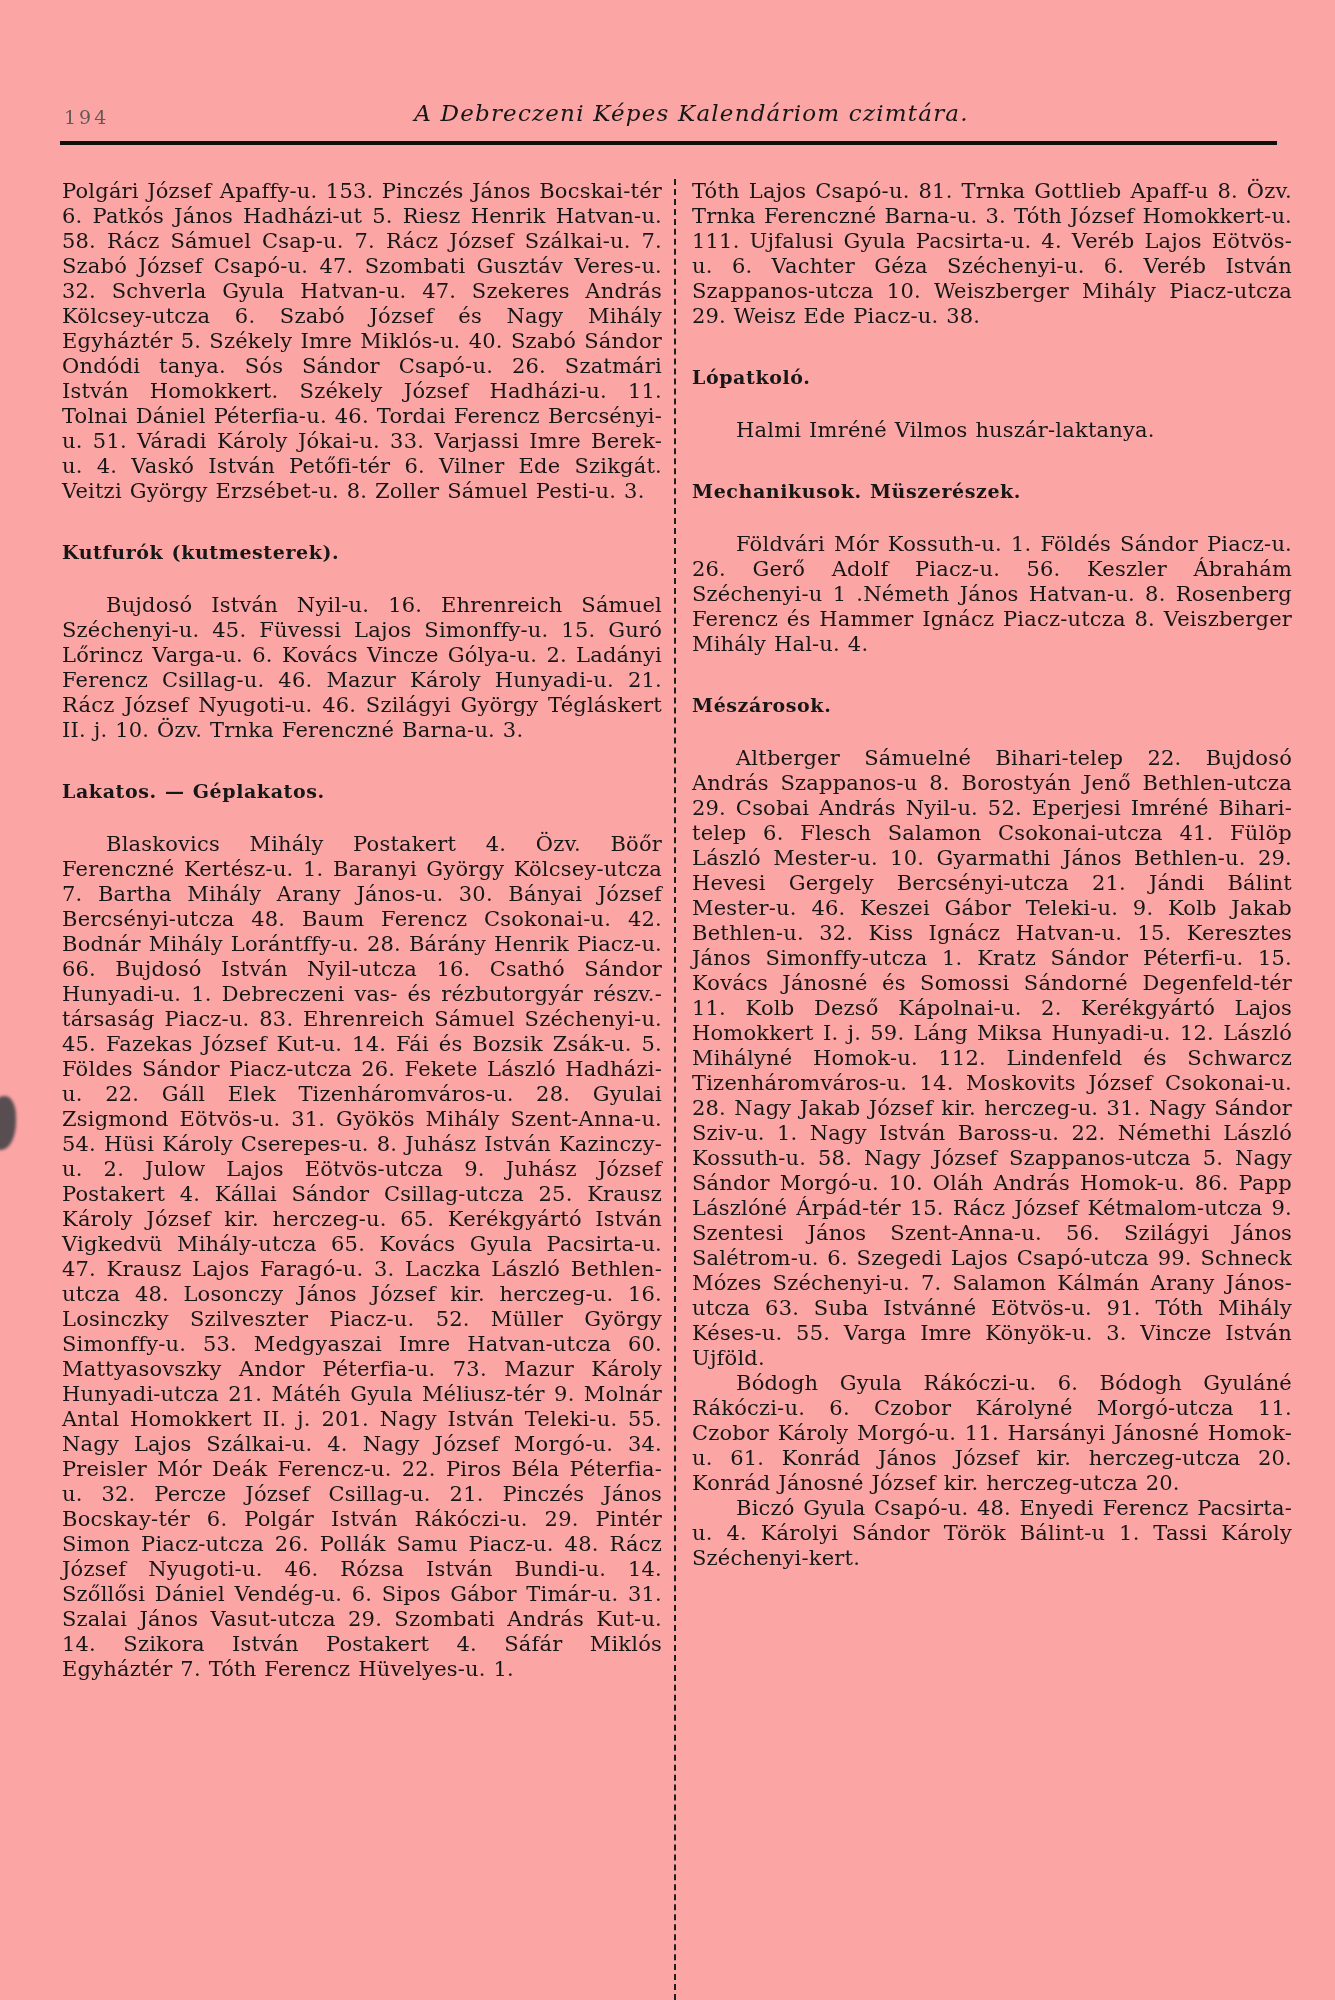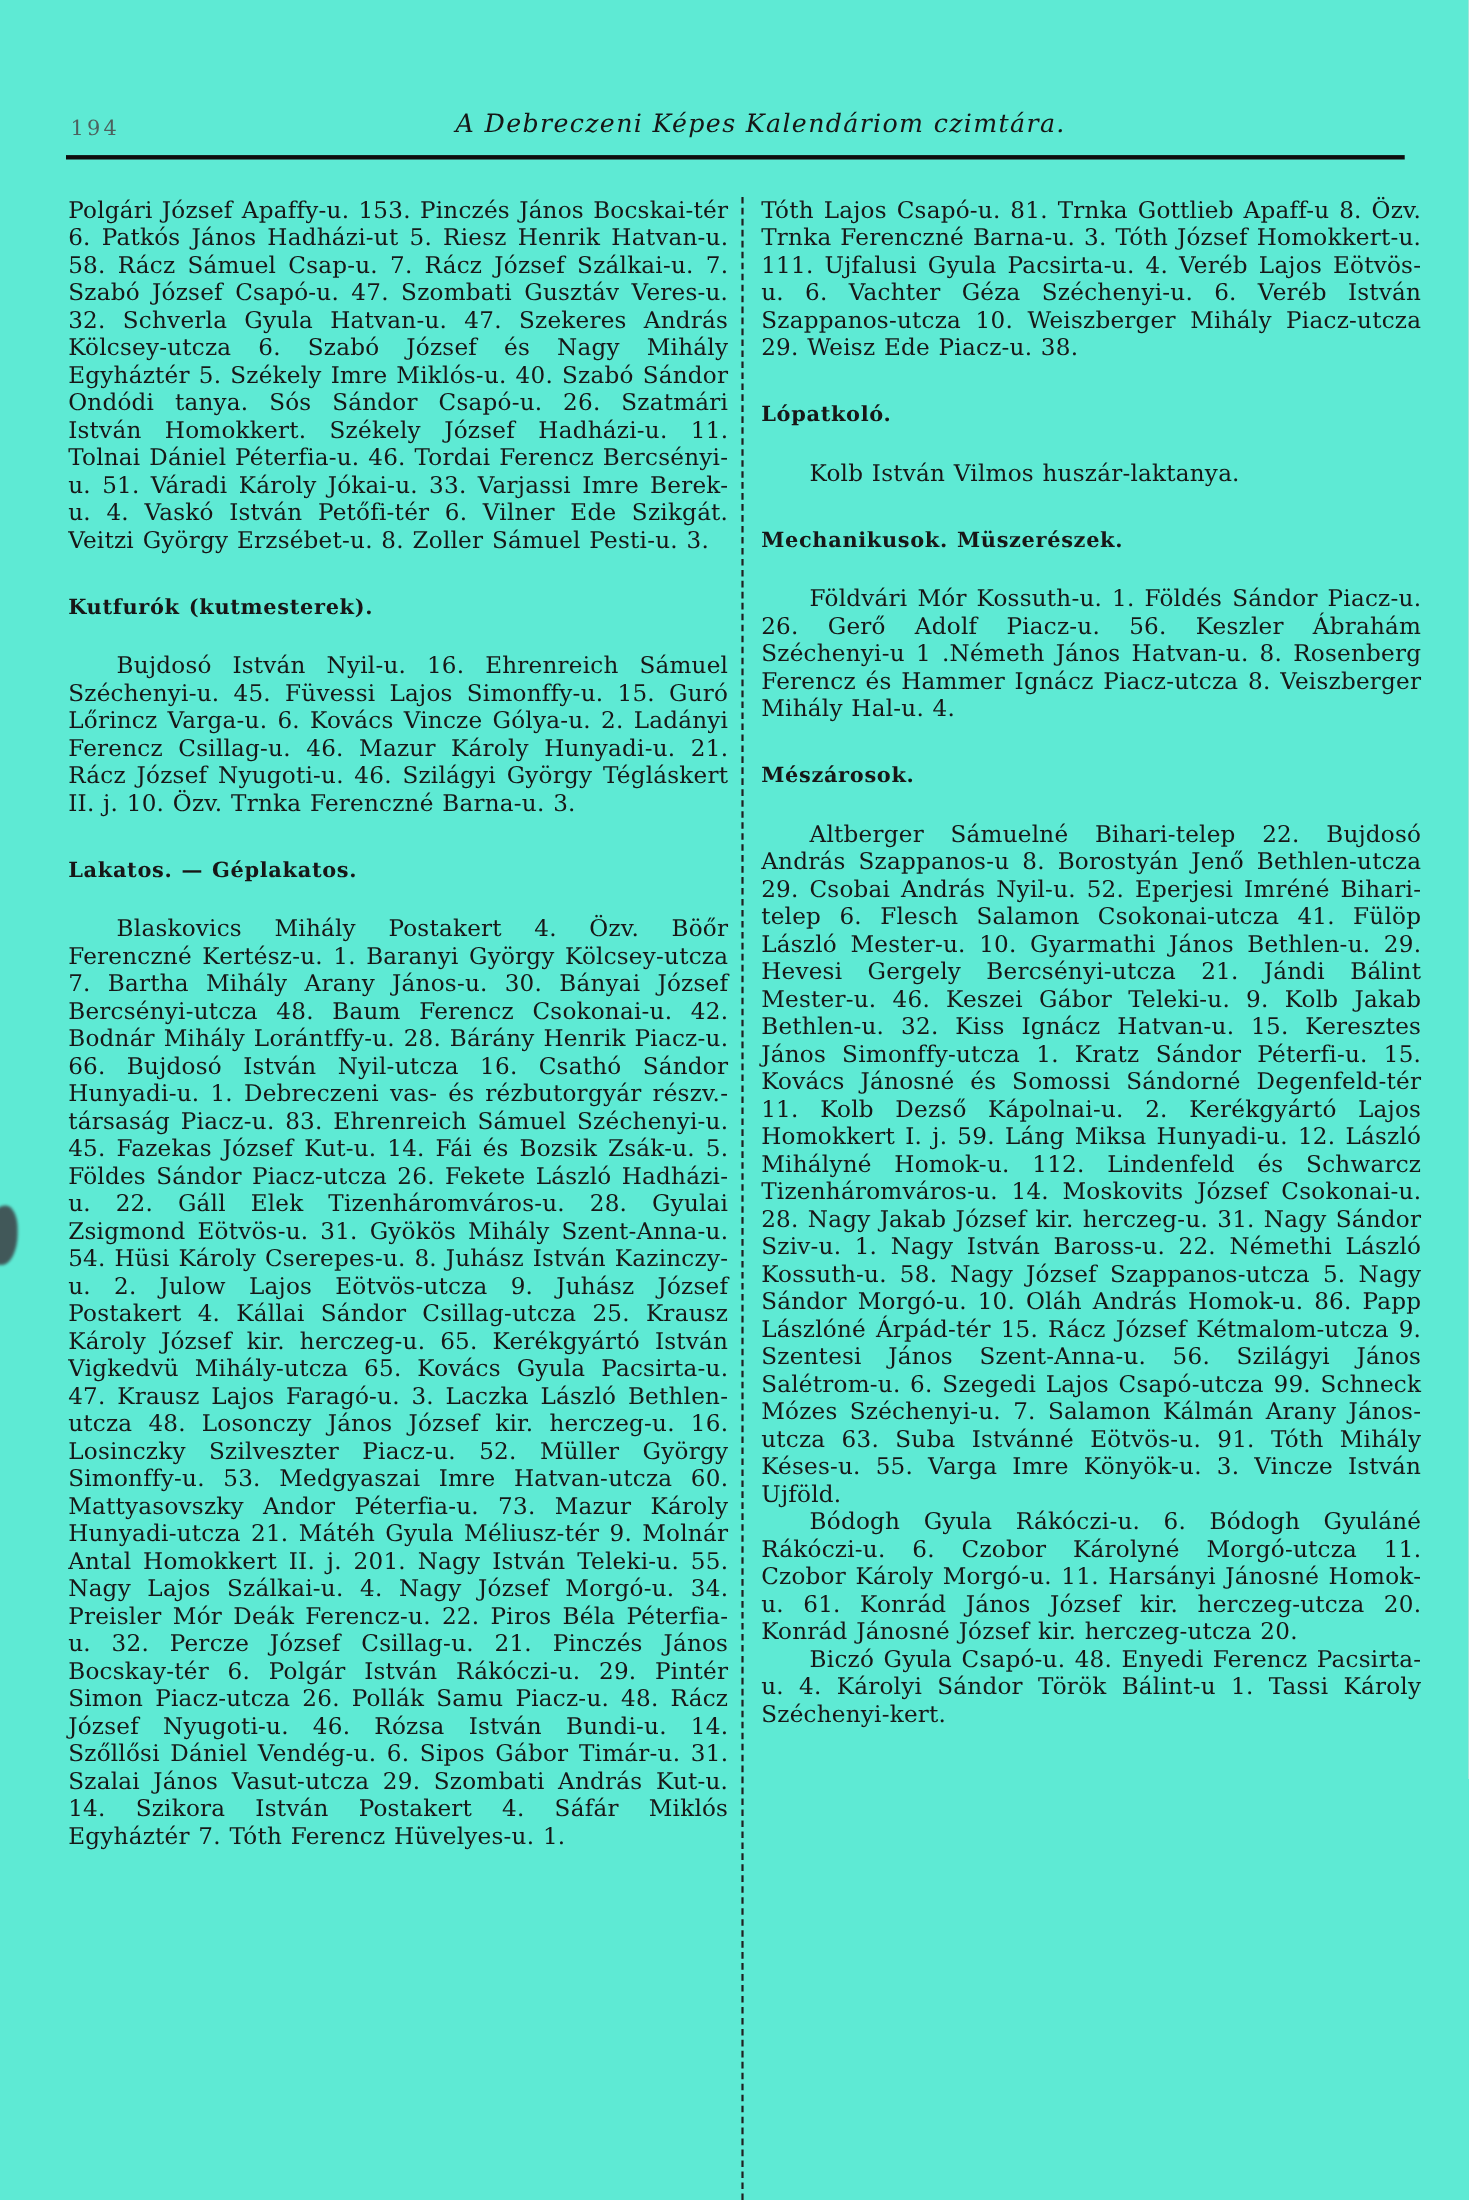--- a/index.html
+++ b/index.html
@@ -4,21 +4,21 @@
 <style>
   * { margin: 0; padding: 0; box-sizing: border-box; }
   html, body { background: #dcdcdc; }
   body { width: 1335px; }
 
   .page {
     position: relative;
     width: 1335px;
     height: 2000px;
     margin: 0 auto;
-    background: #5eead4;
+    background: #fca5a5;
     color: #1a1a1a;
     font-family: "DejaVu Serif", serif;
     overflow: hidden;
   }
 
   
   .page-header { position: relative; padding-top: 100px; text-align: center; }
   .pageno {
     position: absolute; left: 64px; top: 106px;
     font-size: 19px; letter-spacing: 3px; color: #4a4a4a; opacity: .85;
@@ -135,21 +135,21 @@
         <p class="entries cont">Polgári József Apaffy-u. 153. Pinczés János Bocskai-tér 6. Patkós János Hadházi-ut 5. Riesz Henrik Hatvan-u. 58. Rácz Sámuel Csap-u. 7. Rácz József Szálkai-u. 7. Szabó József Csapó-u. 47. Szombati Gusztáv Veres-u. 32. Schverla Gyula Hatvan-u. 47. Szekeres András Kölcsey-utcza 6. Szabó József és Nagy Mihály Egyháztér 5. Székely Imre Miklós-u. 40. Szabó Sándor Ondódi tanya. Sós Sándor Csapó-u. 26. Szatmári István Homokkert. Székely József Hadházi-u. 11. Tolnai Dániel Péterfia-u. 46. Tordai Ferencz Bercsényi-u. 51. Váradi Károly Jókai-u. 33. Varjassi Imre Berek-u. 4. Vaskó István Petőfi-tér 6. Vilner Ede Szikgát. Veitzi György Erzsébet-u. 8. Zoller Sámuel Pesti-u. 3.</p>
         <h2 class="section-heading">Kutfurók (kutmesterek).</h2>
         <p class="entries">Bujdosó István Nyil-u. 16. Ehrenreich Sámuel Széchenyi-u. 45. Füvessi Lajos Simonffy-u. 15. Guró Lőrincz Varga-u. 6. Kovács Vincze Gólya-u. 2. Ladányi Ferencz Csillag-u. 46. Mazur Károly Hunyadi-u. 21. Rácz József Nyugoti-u. 46. Szilágyi György Tégláskert II. j. 10. Özv. Trnka Ferenczné Barna-u. 3.</p>
         <h2 class="section-heading">Lakatos. — Géplakatos.</h2>
         <p class="entries">Blaskovics Mihály Postakert 4. Özv. Böőr Ferenczné Kertész-u. 1. Baranyi György Kölcsey-utcza 7. Bartha Mihály Arany János-u. 30. Bányai József Bercsényi-utcza 48. Baum Ferencz Csokonai-u. 42. Bodnár Mihály Lorántffy-u. 28. Bárány Henrik Piacz-u. 66. Bujdosó István Nyil-utcza 16. Csathó Sándor Hunyadi-u. 1. Debreczeni vas- és rézbutorgyár részv.-társaság Piacz-u. 83. Ehrenreich Sámuel Széchenyi-u. 45. Fazekas József Kut-u. 14. Fái és Bozsik Zsák-u. 5. Földes Sándor Piacz-utcza 26. Fekete László Hadházi-u. 22. Gáll Elek Tizenháromváros-u. 28. Gyulai Zsigmond Eötvös-u. 31. Gyökös Mihály Szent-Anna-u. 54. Hüsi Károly Cserepes-u. 8. Juhász István Kazinczy-u. 2. Julow Lajos Eötvös-utcza 9. Juhász József Postakert 4. Kállai Sándor Csillag-utcza 25. Krausz Károly József kir. herczeg-u. 65. Kerékgyártó István Vigkedvü Mihály-utcza 65. Kovács Gyula Pacsirta-u. 47. Krausz Lajos Faragó-u. 3. Laczka László Bethlen-utcza 48. Losonczy János József kir. herczeg-u. 16. Losinczky Szilveszter Piacz-u. 52. Müller György Simonffy-u. 53. Medgyaszai Imre Hatvan-utcza 60. Mattyasovszky Andor Péterfia-u. 73. Mazur Károly Hunyadi-utcza 21. Mátéh Gyula Méliusz-tér 9. Molnár Antal Homokkert II. j. 201. Nagy István Teleki-u. 55. Nagy Lajos Szálkai-u. 4. Nagy József Morgó-u. 34. Preisler Mór Deák Ferencz-u. 22. Piros Béla Péterfia-u. 32. Percze József Csillag-u. 21. Pinczés János Bocskay-tér 6. Polgár István Rákóczi-u. 29. Pintér Simon Piacz-utcza 26. Pollák Samu Piacz-u. 48. Rácz József Nyugoti-u. 46. Rózsa István Bundi-u. 14. Szőllősi Dániel Vendég-u. 6. Sipos Gábor Timár-u. 31. Szalai János Vasut-utcza 29. Szombati András Kut-u. 14. Szikora István Postakert 4. Sáfár Miklós Egyháztér 7. Tóth Ferencz Hüvelyes-u. 1.</p>
       </section>
     <div class="divider"></div>
     <section class="col col-right" id="col-right">
         <p class="entries cont">Tóth Lajos Csapó-u. 81. Trnka Gottlieb Apaff-u 8. Özv. Trnka Ferenczné Barna-u. 3. Tóth József Homokkert-u. 111. Ujfalusi Gyula Pacsirta-u. 4. Veréb Lajos Eötvös-u. 6. Vachter Géza Széchenyi-u. 6. Veréb István Szappanos-utcza 10. Weiszberger Mihály Piacz-utcza 29. Weisz Ede Piacz-u. 38.</p>
         <h2 class="section-heading">Lópatkoló.</h2>
-        <p class="entries">Kolb István Vilmos huszár-laktanya.</p>
+        <p class="entries">Halmi Imréné Vilmos huszár-laktanya.</p>
         <h2 class="section-heading">Mechanikusok. Müszerészek.</h2>
         <p class="entries">Földvári Mór Kossuth-u. 1. Földés Sándor Piacz-u. 26. Gerő Adolf Piacz-u. 56. Keszler Ábrahám Széchenyi-u 1 .Németh János Hatvan-u. 8. Rosenberg Ferencz és Hammer Ignácz Piacz-utcza 8. Veiszberger Mihály Hal-u. 4.</p>
         <h2 class="section-heading">Mészárosok.</h2>
         <p class="entries">Altberger Sámuelné Bihari-telep 22. Bujdosó András Szappanos-u 8. Borostyán Jenő Bethlen-utcza 29. Csobai András Nyil-u. 52. Eperjesi Imréné Bihari-telep 6. Flesch Salamon Csokonai-utcza 41. Fülöp László Mester-u. 10. Gyarmathi János Bethlen-u. 29. Hevesi Gergely Bercsényi-utcza 21. Jándi Bálint Mester-u. 46. Keszei Gábor Teleki-u. 9. Kolb Jakab Bethlen-u. 32. Kiss Ignácz Hatvan-u. 15. Keresztes János Simonffy-utcza 1. Kratz Sándor Péterfi-u. 15. Kovács Jánosné és Somossi Sándorné Degenfeld-tér 11. Kolb Dezső Kápolnai-u. 2. Kerékgyártó Lajos Homokkert I. j. 59. Láng Miksa Hunyadi-u. 12. László Mihályné Homok-u. 112. Lindenfeld és Schwarcz Tizenháromváros-u. 14. Moskovits József Csokonai-u. 28. Nagy Jakab József kir. herczeg-u. 31. Nagy Sándor Sziv-u. 1. Nagy István Baross-u. 22. Némethi László Kossuth-u. 58. Nagy József Szappanos-utcza 5. Nagy Sándor Morgó-u. 10. Oláh András Homok-u. 86. Papp Lászlóné Árpád-tér 15. Rácz József Kétmalom-utcza 9. Szentesi János Szent-Anna-u. 56. Szilágyi János Salétrom-u. 6. Szegedi Lajos Csapó-utcza 99. Schneck Mózes Széchenyi-u. 7. Salamon Kálmán Arany János-utcza 63. Suba Istvánné Eötvös-u. 91. Tóth Mihály Késes-u. 55. Varga Imre Könyök-u. 3. Vincze István Ujföld.</p>
         <p class="entries">Bódogh Gyula Rákóczi-u. 6. Bódogh Gyuláné Rákóczi-u. 6. Czobor Károlyné Morgó-utcza 11. Czobor Károly Morgó-u. 11. Harsányi Jánosné Homok-u. 61. Konrád János József kir. herczeg-utcza 20. Konrád Jánosné József kir. herczeg-utcza 20.</p>
         <p class="entries">Biczó Gyula Csapó-u. 48. Enyedi Ferencz Pacsirta-u. 4. Károlyi Sándor Török Bálint-u 1. Tassi Károly Széchenyi-kert.</p>
       </section>
   </main>
 
   <div class="footer-rule"></div>

